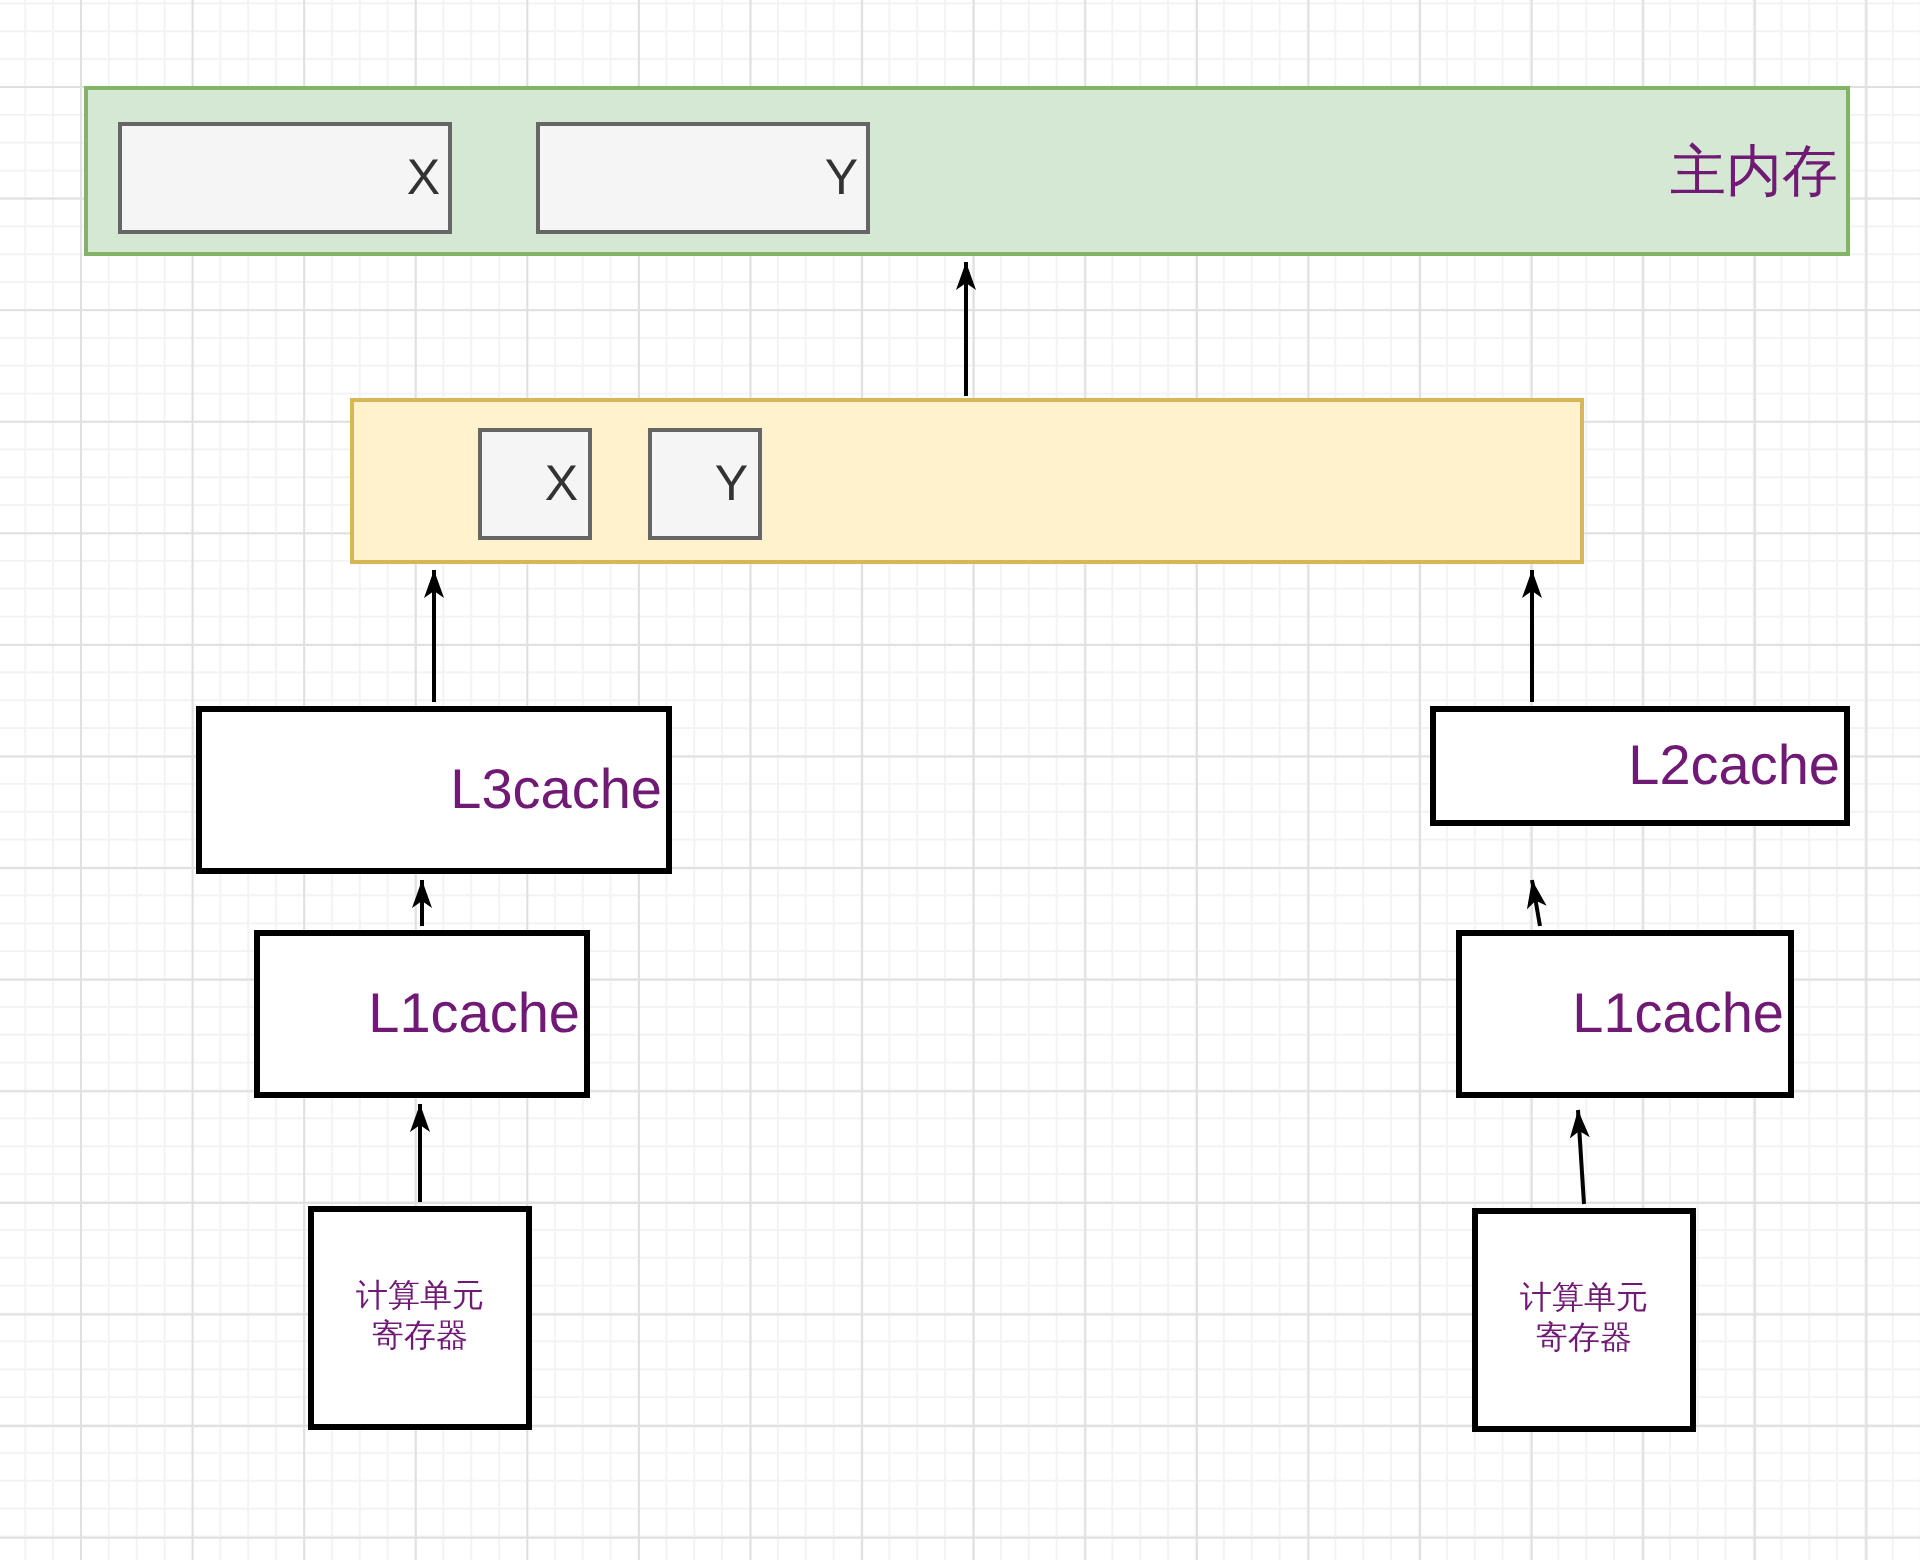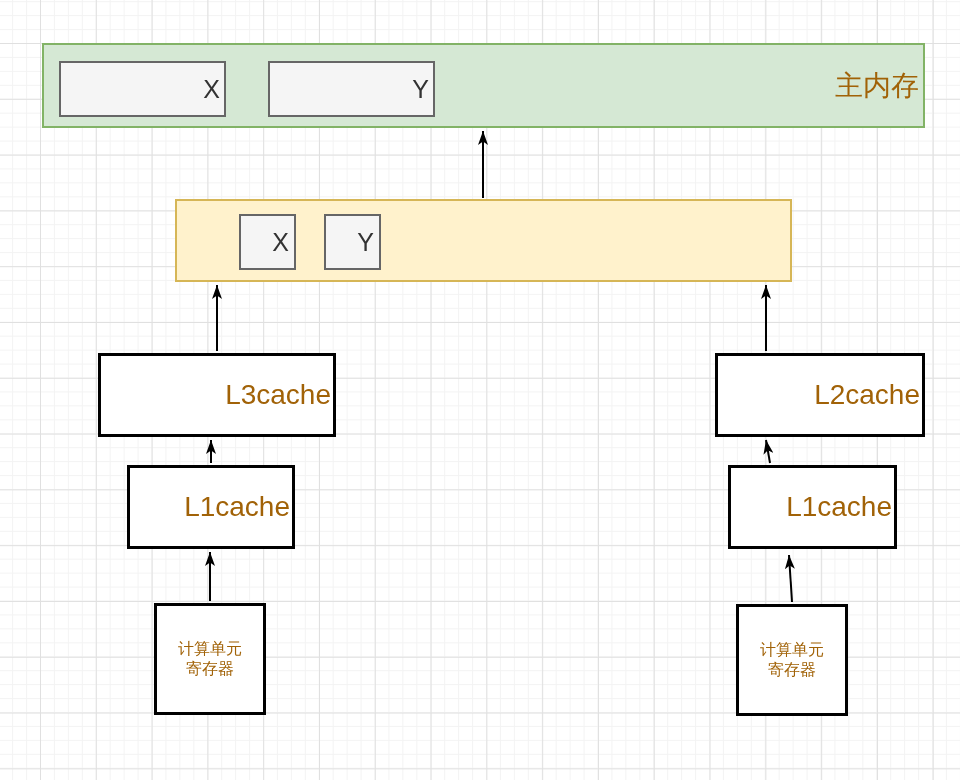--- a/index.html
+++ b/index.html
@@ -22,21 +22,21 @@
   }
   .box{
     position:absolute;
     box-sizing:border-box;
     display:flex;
     align-items:center;
   }
   .lbl{
     display:block;
     white-space:pre-line;
-    color:#a16207;
+    color:#701a75;
   }
   .right .lbl{margin-left:auto;}
   .center{justify-content:center;text-align:center;}
 
   
   .n-mainmem{
     left:42px;top:43px;width:883px;height:85px;
     background:#d5e8d4;border:2px solid #82b366;
     font-size:28px;
   }
@@ -61,21 +61,21 @@
   .n-l3-x{left:62px;top:13px;width:57px;height:56px;}
   .n-l3-y{left:147px;top:13px;width:57px;height:56px;}
 
   
   .white{
     background:#ffffff;border:3px solid #000000;
     font-size:28px;
   }
   .white .lbl{padding-right:2px;}
   .n-left-l2 {left:98px; top:353px;width:238px;height:84px;}
-  .n-right-l2{left:715px;top:353px;width:210px;height:84px;}
+  .n-right-l2{left:715px;top:353px;width:210px;height:60px;}
   .n-left-l1 {left:127px;top:465px;width:168px;height:84px;}
   .n-right-l1{left:728px;top:465px;width:169px;height:84px;}
 
   
   .reg{
     background:#ffffff;border:3px solid #000000;
     font-size:16px;line-height:20px;text-align:center;
   }
   .n-left-reg {left:154px;top:603px;width:112px;height:112px;}
   .n-right-reg{left:736px;top:604px;width:112px;height:112px;}

